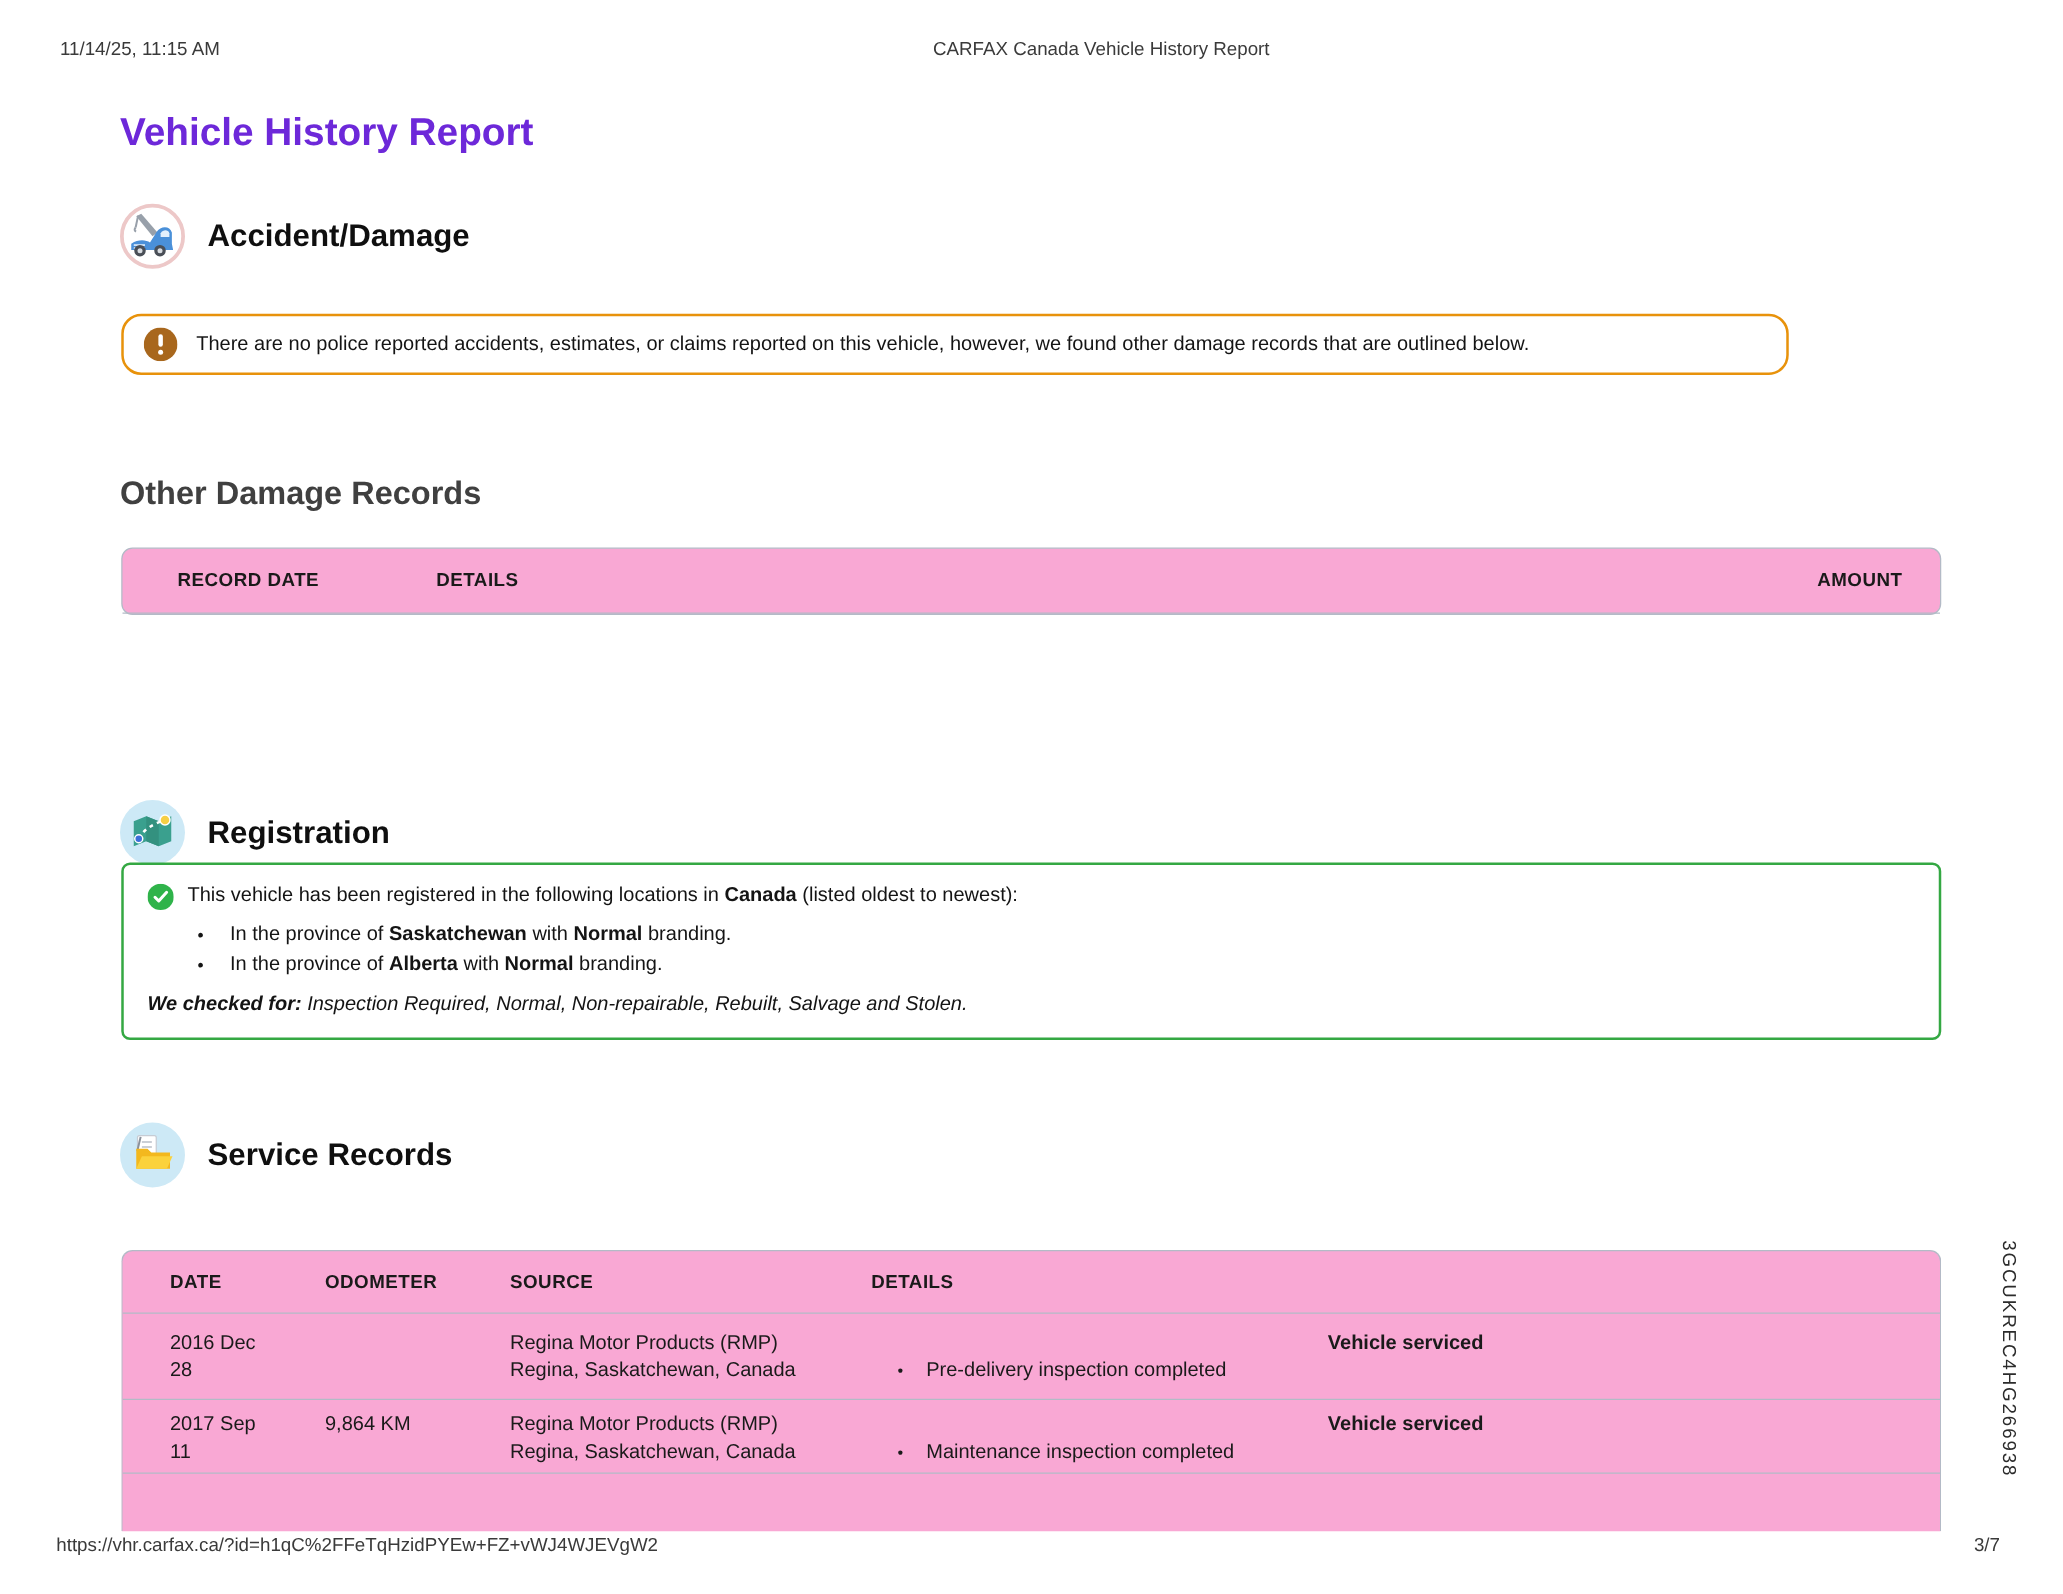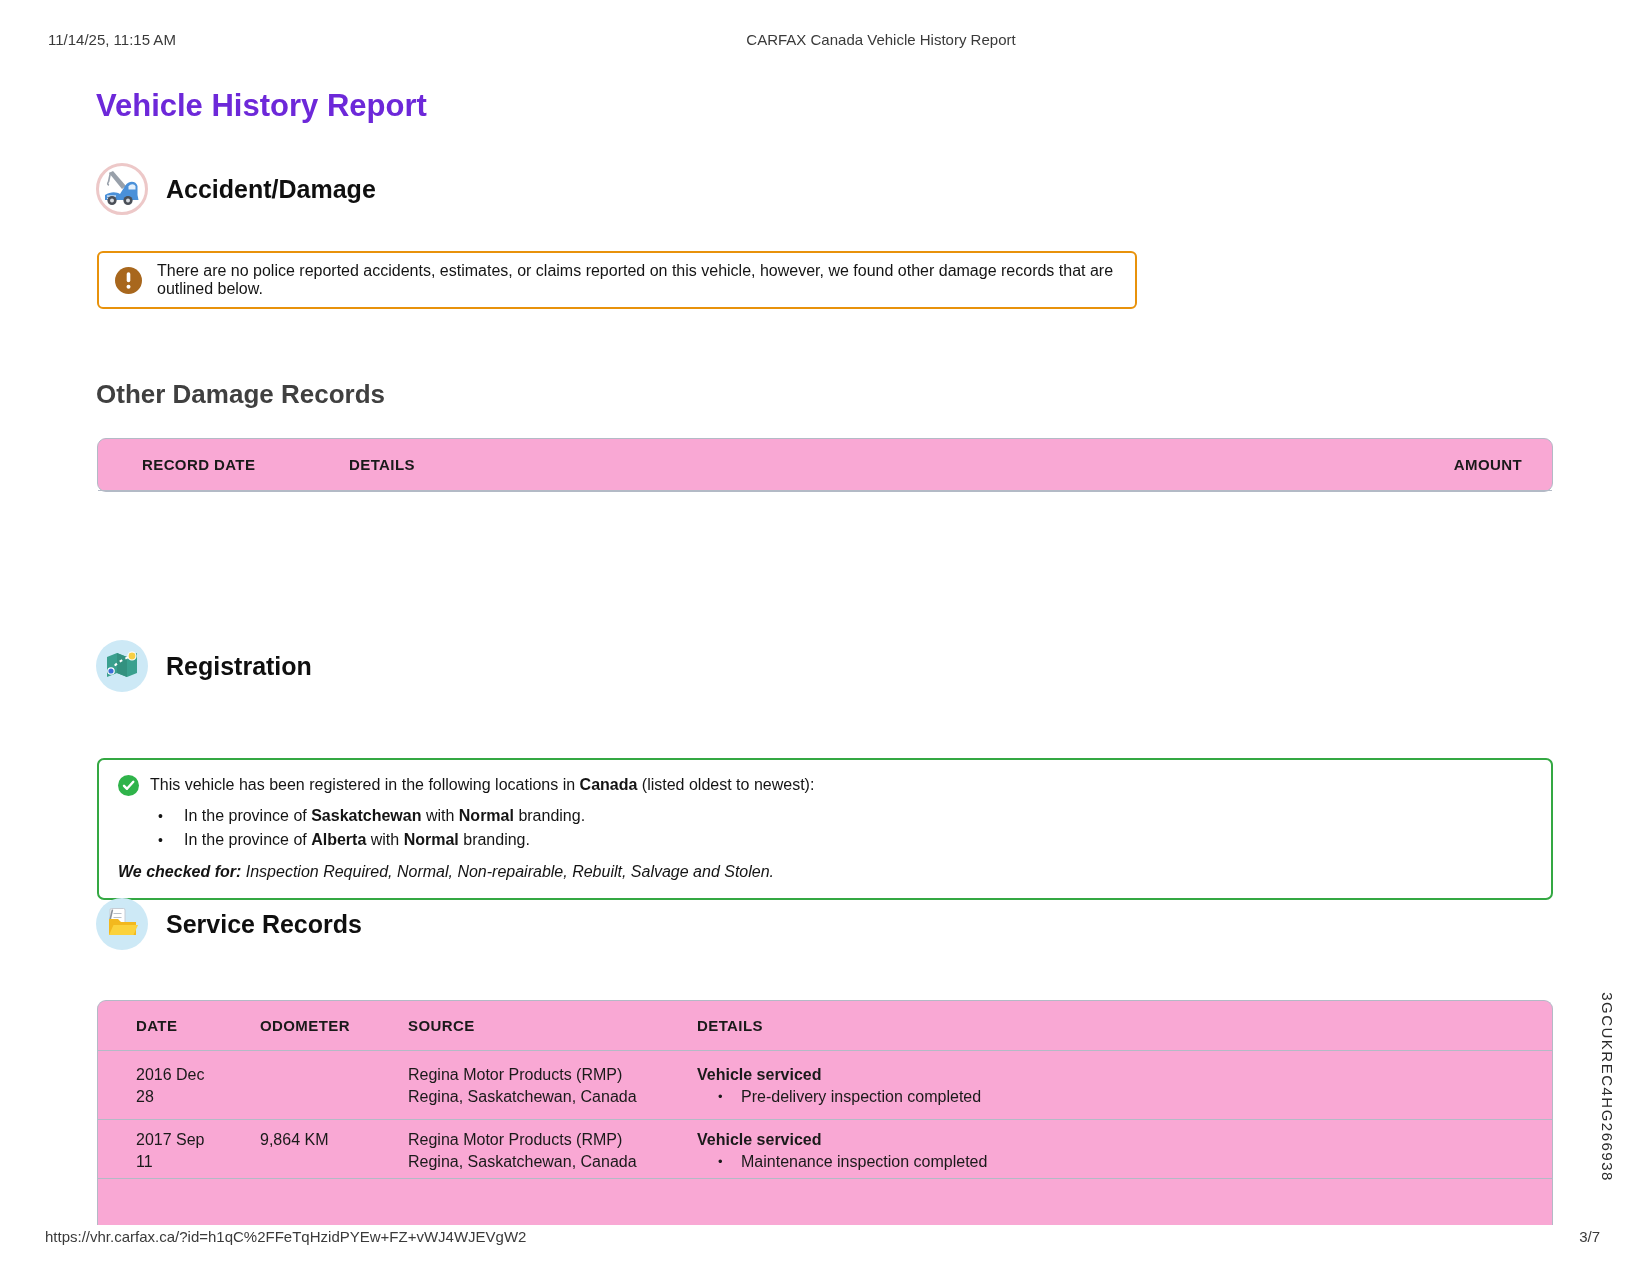--- a/index.html
+++ b/index.html
@@ -19,22 +19,22 @@
   .doc-title { position:absolute; top:88px; left:96px; font-size:31px; font-weight:bold; color:#6d28d9; }
 
   .section { position:absolute; left:95px; display:flex; align-items:center; gap:17px; }
   .sec-accident { top:162px; }
   .sec-registration { top:639px; }
   .sec-service { top:897px; }
   .section-title { font-size:25px; font-weight:600; color:#0f0f0f; }
   .section-icon svg { display:block; }
 
   .alert-box {
-    position:absolute; left:97px; top:251px; width:1040px; min-height:48px;
-    border:2px solid #E8920B; border-radius:6px; background:#fff;
+    position:absolute; left:97px; top:251px; width:1334px; min-height:48px;
+    border:2px solid #E8920B; border-radius:16px; background:#fff;
     display:flex; align-items:center; gap:15px; padding:9px 16px;
   }
   .alert-box .txt { font-size:16px; color:#141414; }
 
   .h2 { position:absolute; left:96px; top:379px; font-size:26px; font-weight:600; color:#404040;text-align:center; }
 
   .tbl {
     position:absolute; left:97px; width:1456px; background:#f9a8d4;
     border:1.5px solid #B3BAC6; border-radius:9px;
   }
@@ -49,40 +49,40 @@
                  padding:17px 0 0 21px; display:flex; align-items:flex-start; gap:7px;
                  font-size:16px; font-weight:bold; }
   .dt-datecell svg { margin-top:1px; flex:0 0 auto; }
   .dt-details { flex:1; }
   .dt-subrow { height:53px; display:flex; align-items:center; justify-content:space-between;
                padding:0 30px; font-size:16px; font-weight:bold; }
   .dt-subrow + .dt-subrow { border-top:1.5px solid #B3BAC6; height:54px; }
   .dt-subrow .amount { font-weight:normal; }
 
   .green-box {
-    position:absolute; left:97px; top:758px; width:1456px; min-height:131px;
+    position:absolute; left:97px; top:690px; width:1456px; min-height:131px;
     border:2px solid #34A843; border-radius:7px; background:#fff;
     padding:14px 20px 15px 19px; font-size:16px; color:#141414;
   }
   .gb-summary { display:flex; align-items:center; gap:11px; line-height:22px; }
   .gb-list { list-style:none; margin-top:8px; }
   .gb-list li { position:relative; padding-left:66px; line-height:24px; }
   .gb-list li::before { content:"\2022"; position:absolute; left:40px; font-size:14px; }
   .gb-checked { margin-top:9px; font-style:italic; line-height:22px; }
   .b { font-weight:bold; }
 
   .service-table { top:1000px; height:225px; overflow:hidden; border-bottom:none; border-radius:9px 9px 0 0; }
   .st-row { display:grid; grid-template-columns:162px 148px 289px 1fr; }
   .st-header { height:50px; align-items:center; border-bottom:1.5px solid #B3BAC6;
                font-size:15px; font-weight:bold; letter-spacing:.4px; }
   .st-c1 { padding-left:38px; }
   .st-datarow { padding:13px 0 11px; border-bottom:1.5px solid #B3BAC6; font-size:16px; line-height:22px; }
   .st-datarow .st-c1 { padding-left:38px; }
   .row-tall { padding:9px 0 5px; }
-  .st-details-title { font-weight:bold; }
+  .st-details-title { font-weight:bold;text-align:center; }
   .st-bullets { list-style:none; }
   .st-bullets li { position:relative; padding-left:44px; }
   .st-bullets li::before { content:"\2022"; position:absolute; left:21px; font-size:13px; }
 </style>
 </head>
 <body>
 
 <span class="ph-left">11/14/25, 11:15 AM</span>
 <span class="ph-center">CARFAX Canada Vehicle History Report</span>
 

